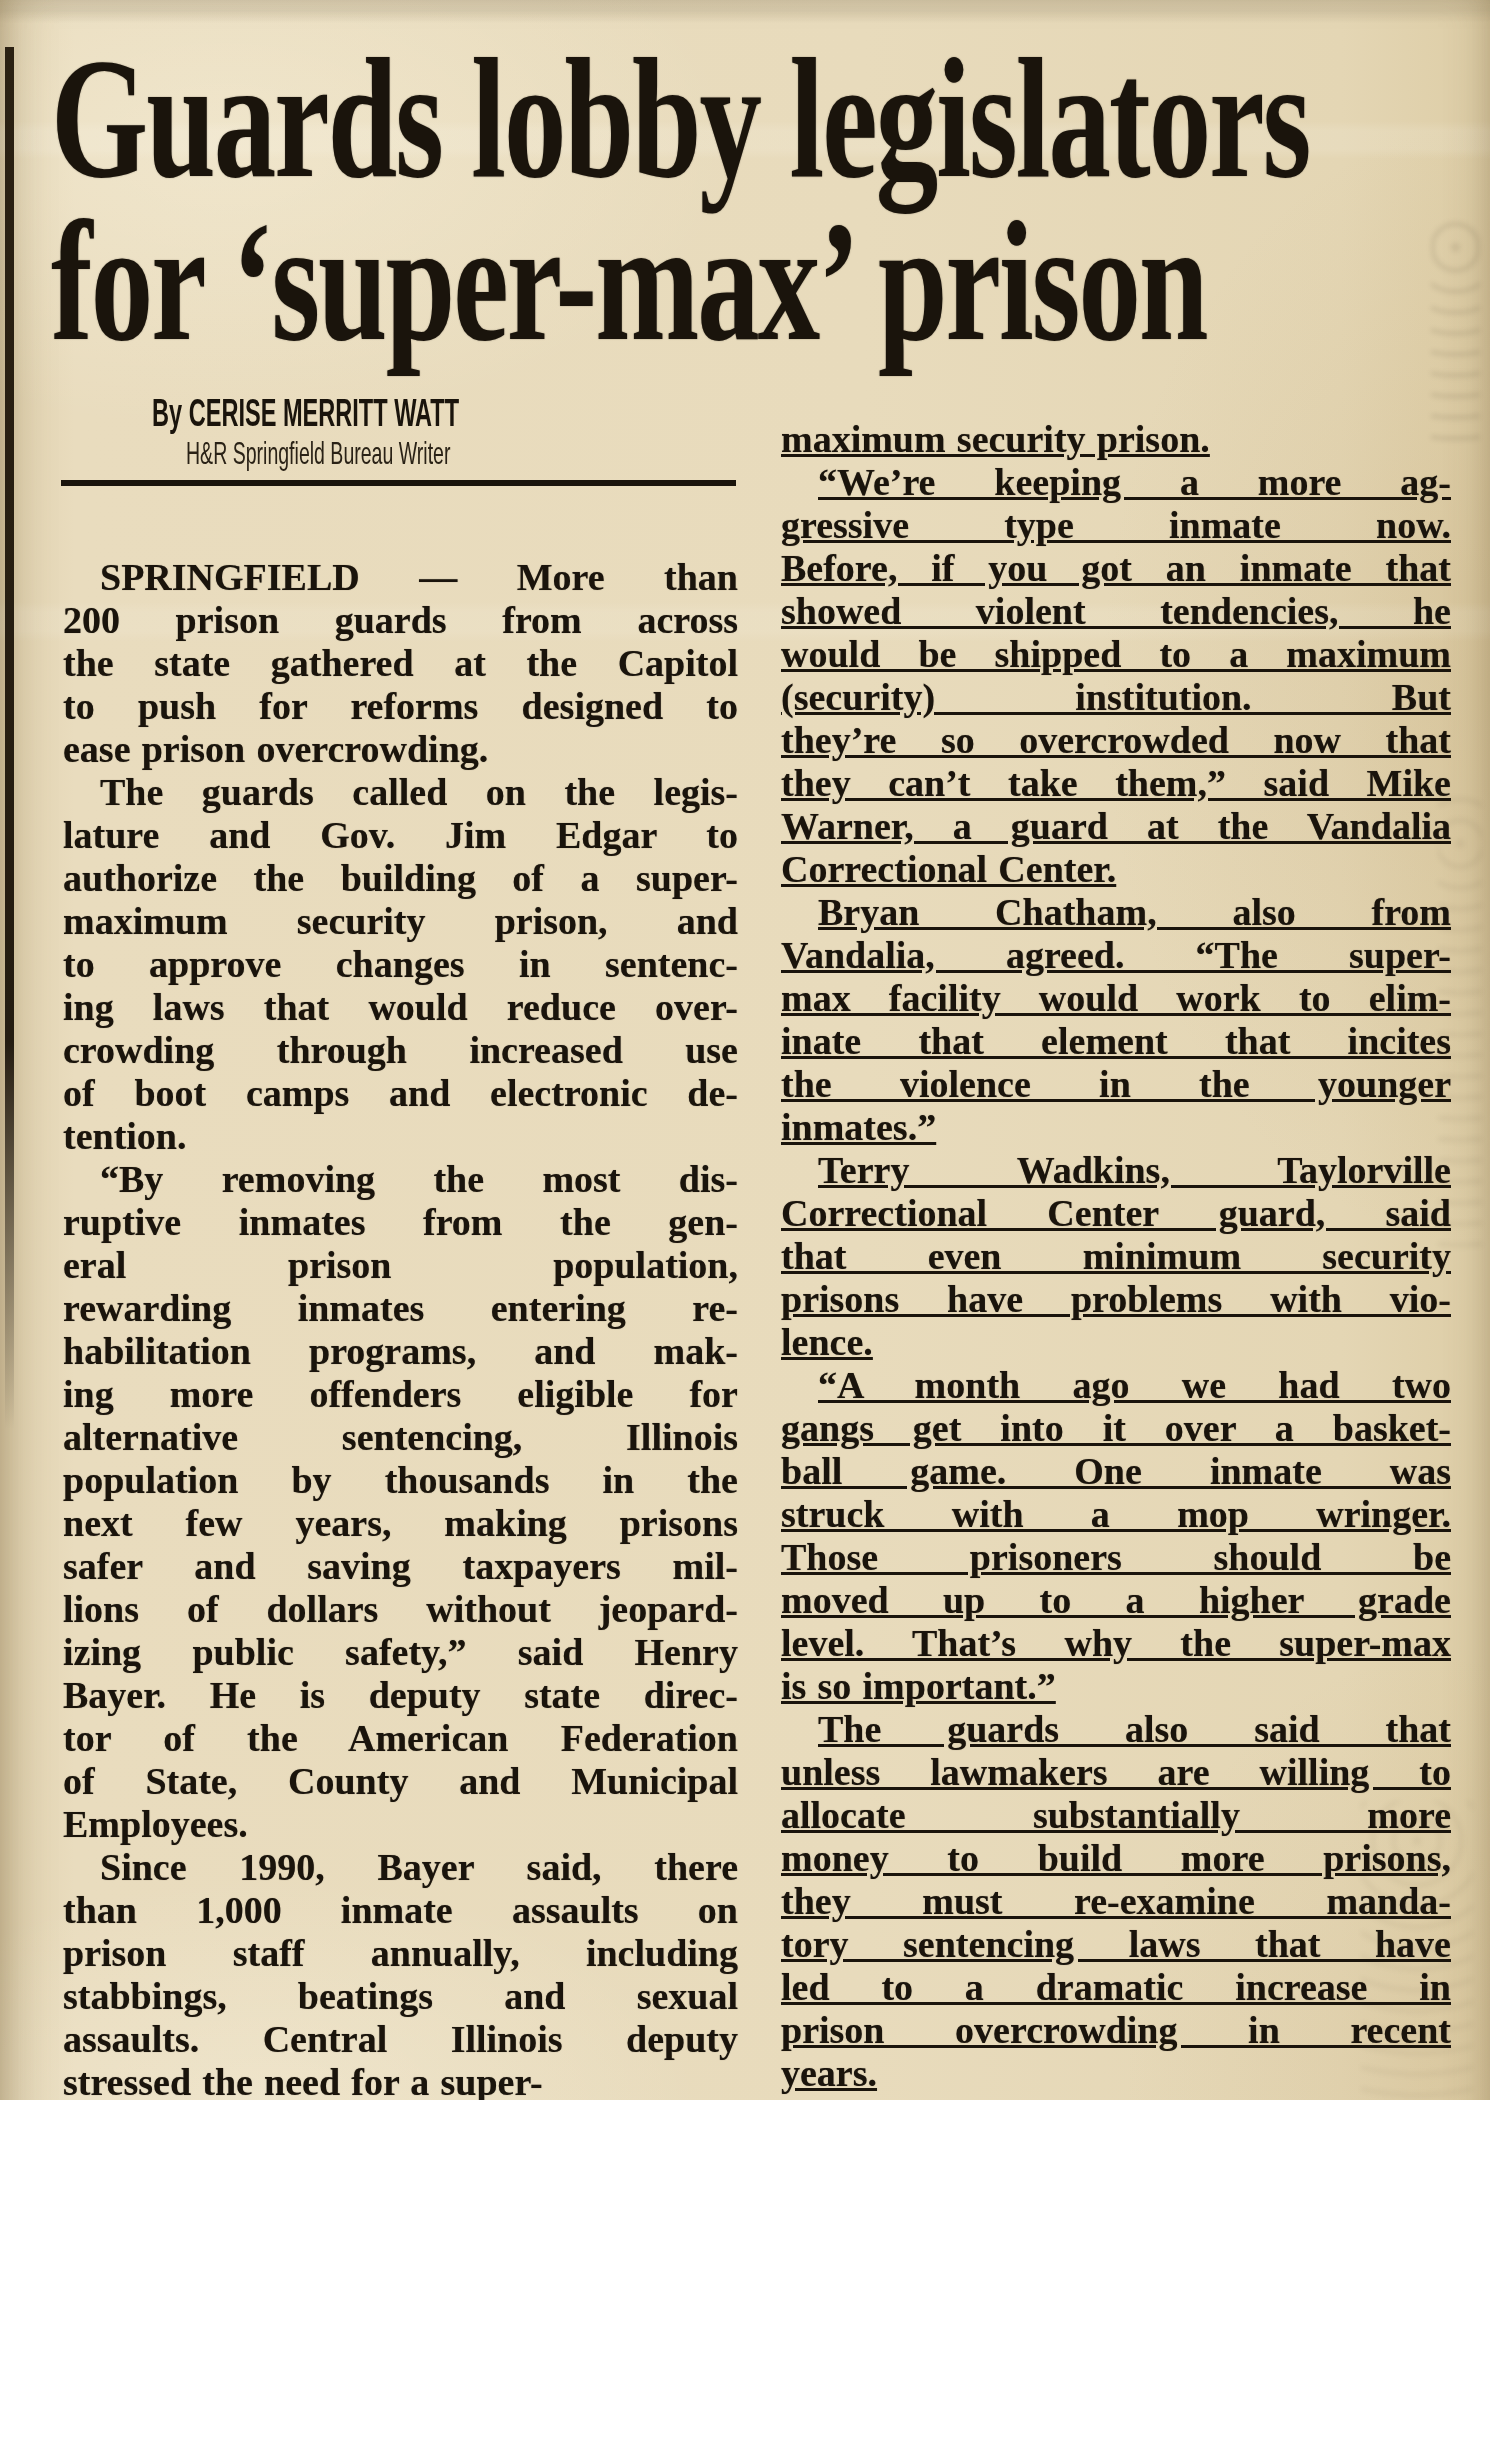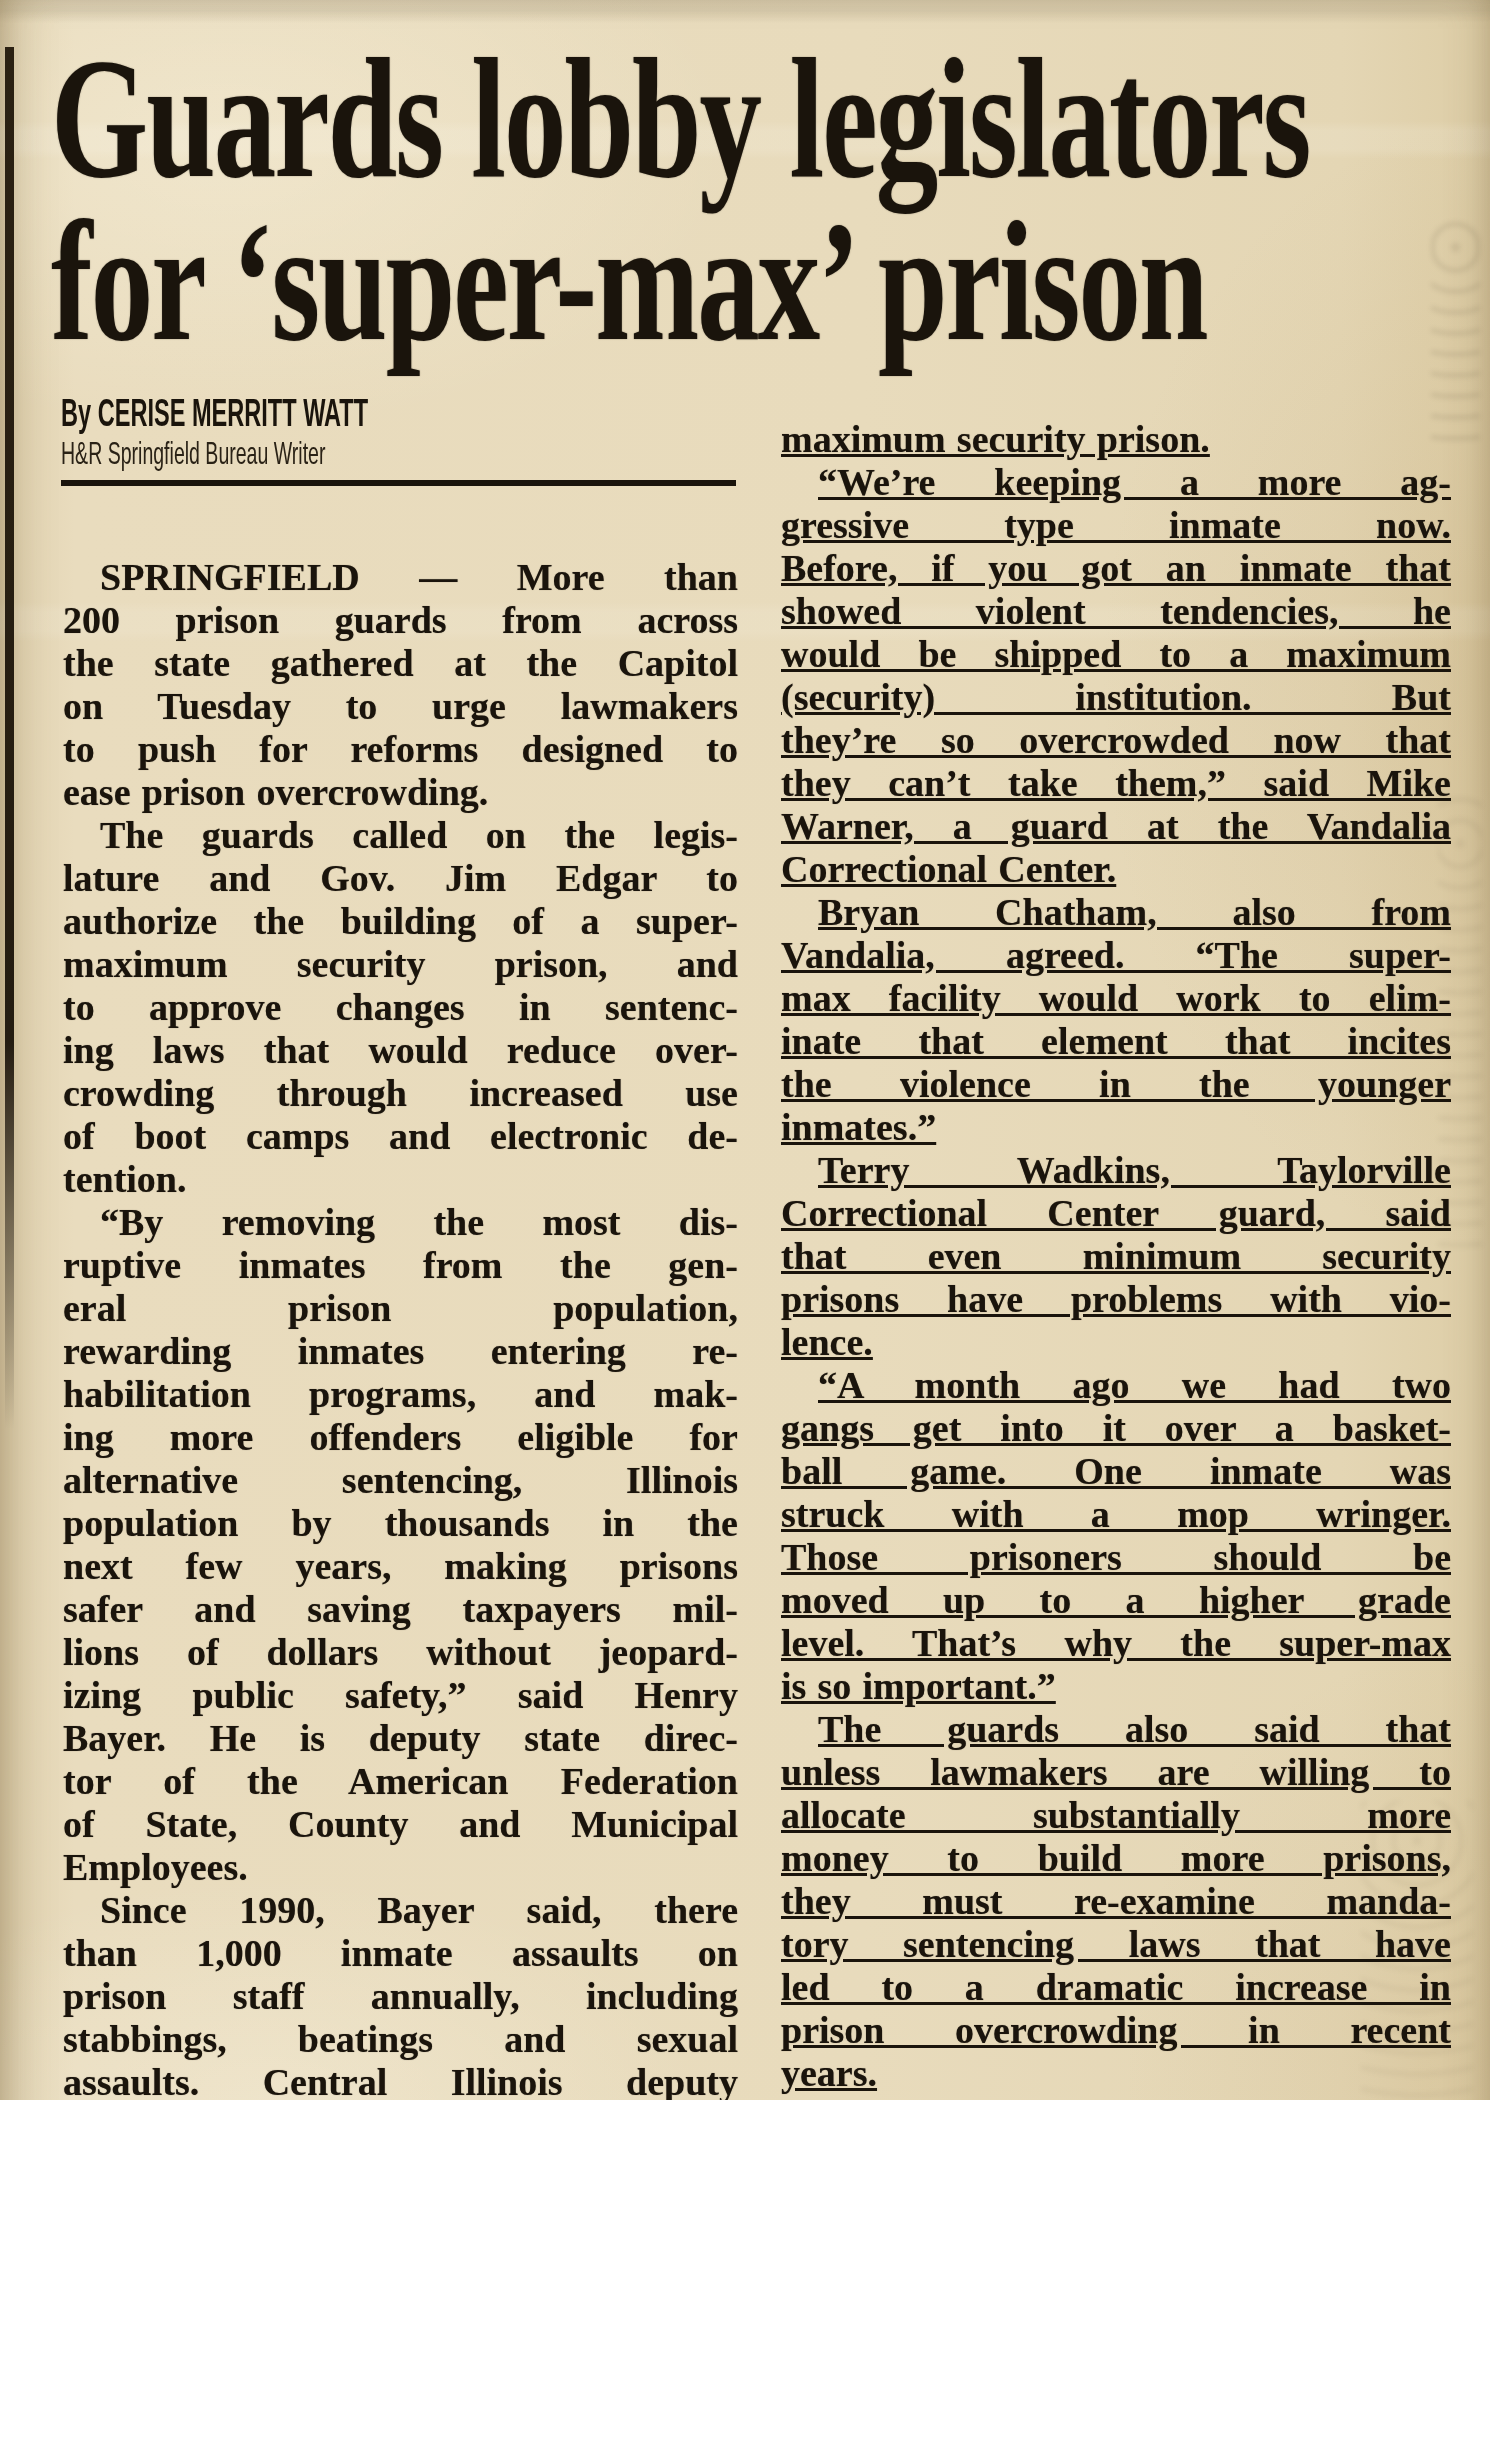--- a/index.html
+++ b/index.html
@@ -47,21 +47,21 @@
   
   .headline{
     position:absolute;left:51px;top:37px;width:1425px;
     font-family:"Liberation Serif",serif;font-weight:700;
     font-size:171px;line-height:163px;color:var(--ink,#1a140c);
     white-space:nowrap;
   }
   .hl-squeeze{display:inline-block;transform:scaleX(.73);transform-origin:0 60%;
     letter-spacing:-2.6px;text-shadow:0 0 1.7px rgba(26,20,12,.45);}
   
-  .byline{position:absolute;left:61px;top:392px;width:677px;color:var(--ink,#1a140c);}
+  .byline{position:absolute;left:61px;top:392px;width:677px;color:var(--ink,#1a140c);text-align:center;}
   .byline-author{
     font-family:"Liberation Sans",sans-serif;font-weight:700;
     font-size:38px;line-height:42px;white-space:nowrap;
     display:inline-block;transform:scaleX(.62);transform-origin:0 50%;
     letter-spacing:0;
   }
   .byline-role{
     font-family:"Liberation Sans",sans-serif;font-weight:400;
     font-size:31.5px;line-height:38px;white-space:nowrap;
     display:inline-block;transform:scaleX(.62);transform-origin:0 50%;
@@ -106,21 +106,20 @@
   <div class="byline">
     <div><span class="byline-author">By CERISE MERRITT WATT</span></div>
     <div><span class="byline-role">H&amp;R Springfield Bureau Writer</span></div>
     <div class="byline-rule"></div>
   </div>
 
   <div class="col col-left" id="col-left">
       <div class="line ind">SPRINGFIELD — More than</div>
       <div class="line">200 prison guards from across</div>
       <div class="line">the state gathered at the Capitol</div>
-      <div class="line">on Tuesday to urge lawmakers</div>
       <div class="line">to push for reforms designed to</div>
       <div class="line last">ease prison overcrowding.</div>
       <div class="line ind">The guards called on the legis-</div>
       <div class="line">lature and Gov. Jim Edgar to</div>
       <div class="line">authorize the building of a super-</div>
       <div class="line">maximum security prison, and</div>
       <div class="line">to approve changes in sentenc-</div>
       <div class="line">ing laws that would reduce over-</div>
       <div class="line">crowding through increased use</div>
       <div class="line">of boot camps and electronic de-</div>

